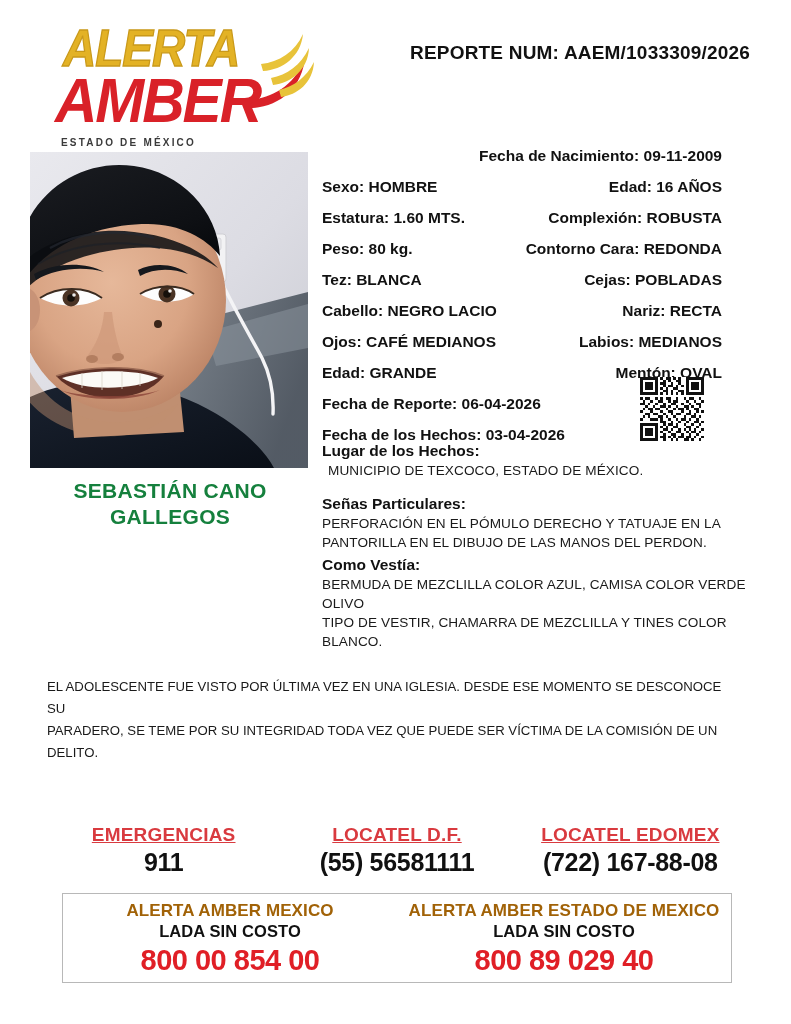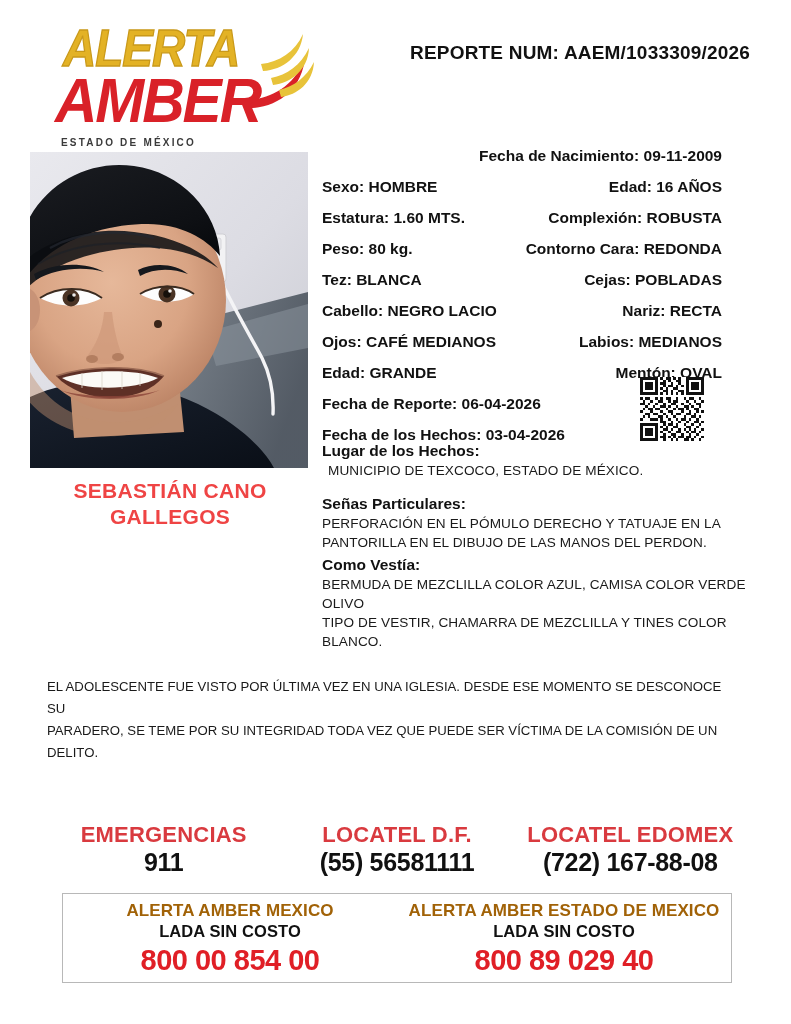--- a/index.html
+++ b/index.html
@@ -100,21 +100,21 @@
 
   #victim-name {
     position: absolute;
     left: 20px;
     top: 478px;
     width: 300px;
     text-align: center;
     font-size: 21px;
     font-weight: bold;
     line-height: 26px;
-    color: #ef4444;
+    color: #15803d;
     letter-spacing: 0.3px;
   }
 
   
   #details {
     position: absolute;
     left: 322px;
     top: 140px;
     width: 400px;
   }
@@ -189,25 +189,26 @@
   
   #phones {
     position: absolute;
     left: 47px;
     top: 824px;
     width: 700px;
     display: flex;
   }
   .phone-col { flex: 1; text-align: center; }
   .phone-label {
-    font-size: 22px;
+    font-size: 19px;
     font-weight: bold;
     color: #d93a3f;
     line-height: 22px;
     letter-spacing: 0.2px;
+    text-decoration: underline;
   }
   .phone-number {
     font-size: 25px;
     font-weight: bold;
     color: #111;
     line-height: 32px;
     letter-spacing: -0.3px;
   }
 
   

